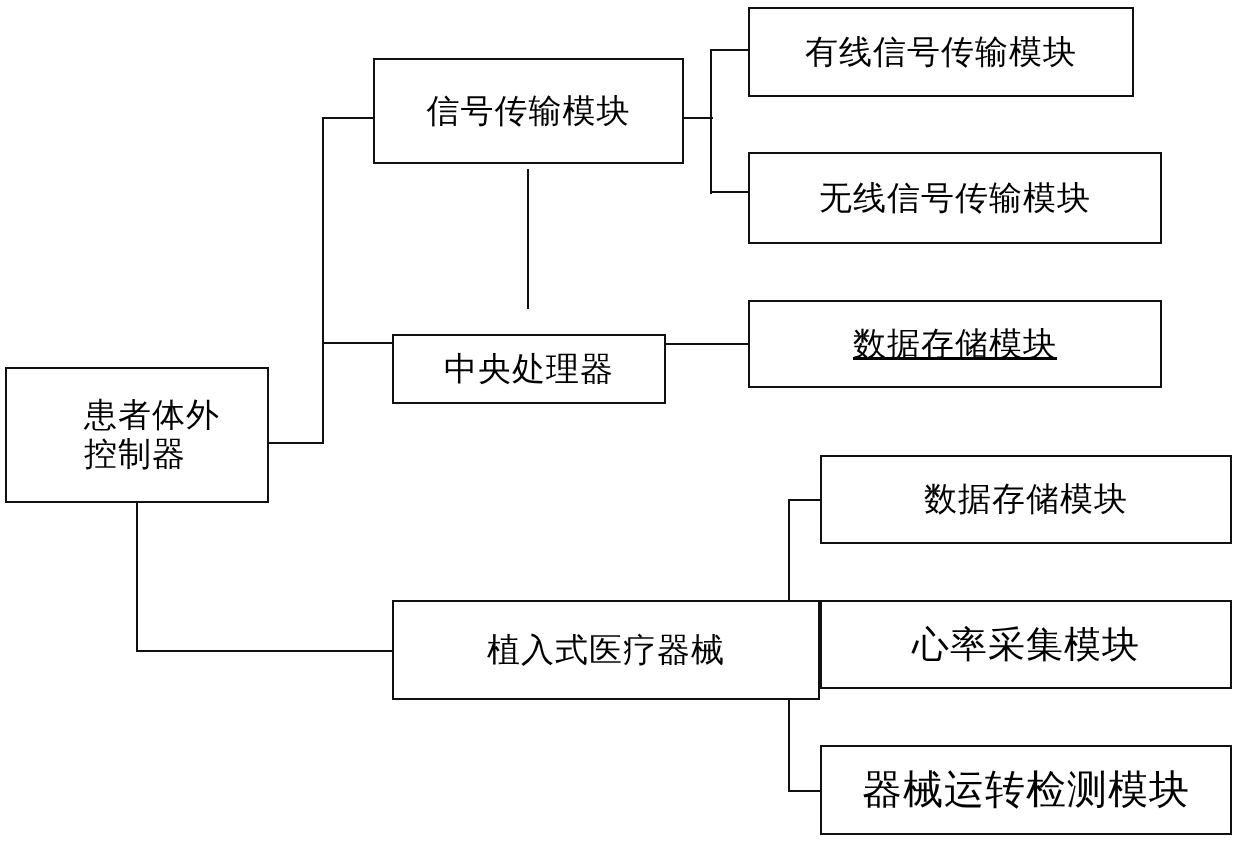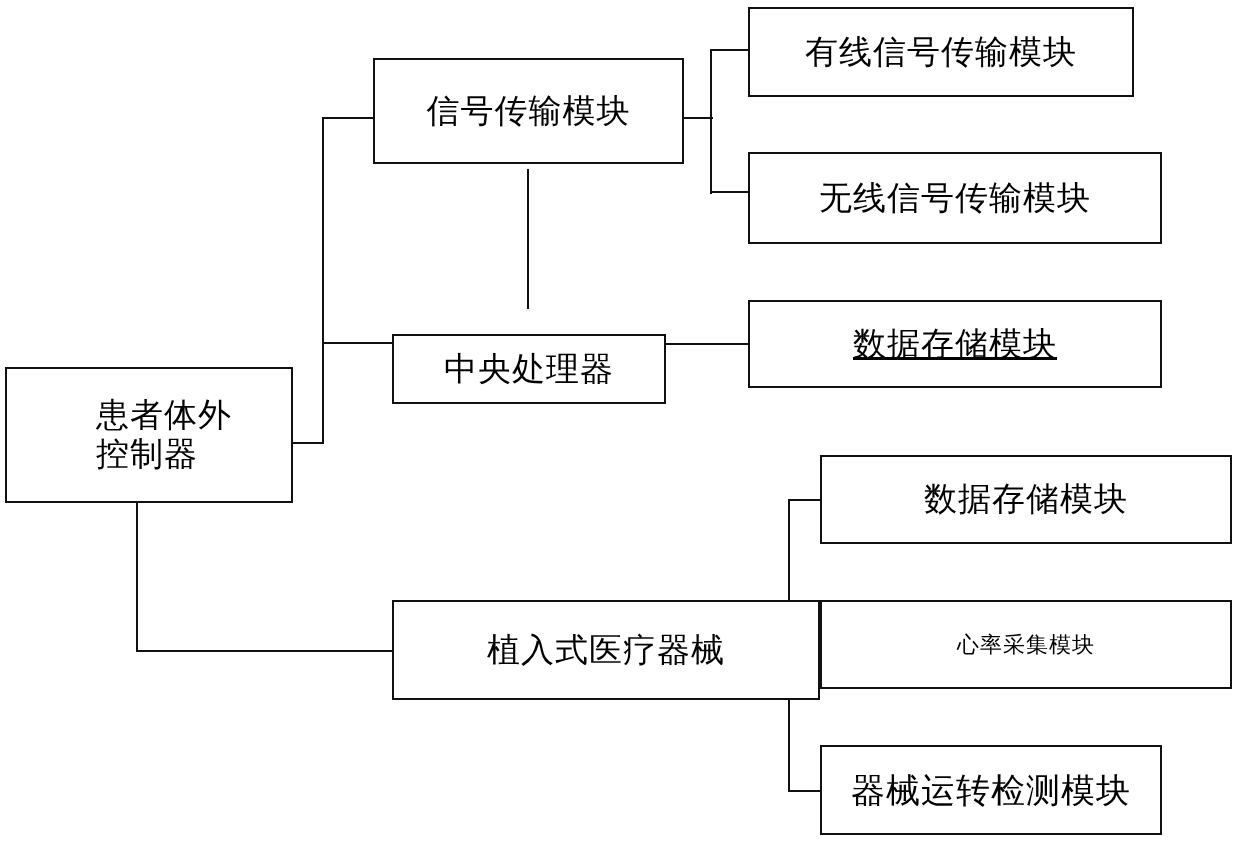--- a/index.html
+++ b/index.html
@@ -27,31 +27,31 @@
     color: #000000;
     line-height: 1.18;
     z-index: 3;
   }
   .node .label {
     display: block;
     white-space: pre-line;
     letter-spacing: 1px;
   }
   
-  #node-controller      { left: 5px;   top: 367px; width: 288px; height: 136px; font-size: 33px; padding-left: 12px; }
+  #node-controller      { left: 5px;   top: 367px; width: 264px; height: 136px; font-size: 33px; padding-left: 12px; }
   #node-controller .label { text-align: left; padding-left: 18px; }
   #node-signal          { left: 373px; top: 46px;  width: 311px; height: 106px; font-size: 33px; margin-top: 12px; }
   #node-wired           { left: 748px; top: 7px;   width: 386px; height: 90px;  font-size: 33px; }
   #node-wireless        { left: 748px; top: 152px; width: 414px; height: 92px;  font-size: 33px; }
   #node-cpu             { left: 392px; top: 308px; width: 274px; height: 70px;  font-size: 33px; margin-top: 26px; }
   #node-storage         { left: 748px; top: 300px; width: 414px; height: 88px;  font-size: 33px; text-decoration: underline; }
   #node-implant         { left: 392px; top: 600px; width: 428px; height: 100px; font-size: 33px; }
   #node-bioelectric     { left: 820px; top: 455px; width: 412px; height: 89px;  font-size: 33px; }
-  #node-heartrate       { left: 820px; top: 600px; width: 412px; height: 89px;  font-size: 22px; }
-  #node-operation       { left: 820px; top: 745px; width: 342px; height: 90px;  font-size: 34px; }
+  #node-heartrate       { left: 820px; top: 600px; width: 412px; height: 89px;  font-size: 37px; }
+  #node-operation       { left: 820px; top: 745px; width: 412px; height: 90px;  font-size: 40px; }
 
   
   .conn {
     position: absolute;
     background: #111111;
     z-index: 1;
   }
   .h { height: 2px; }
   .v { width: 2px; }
 </style>

